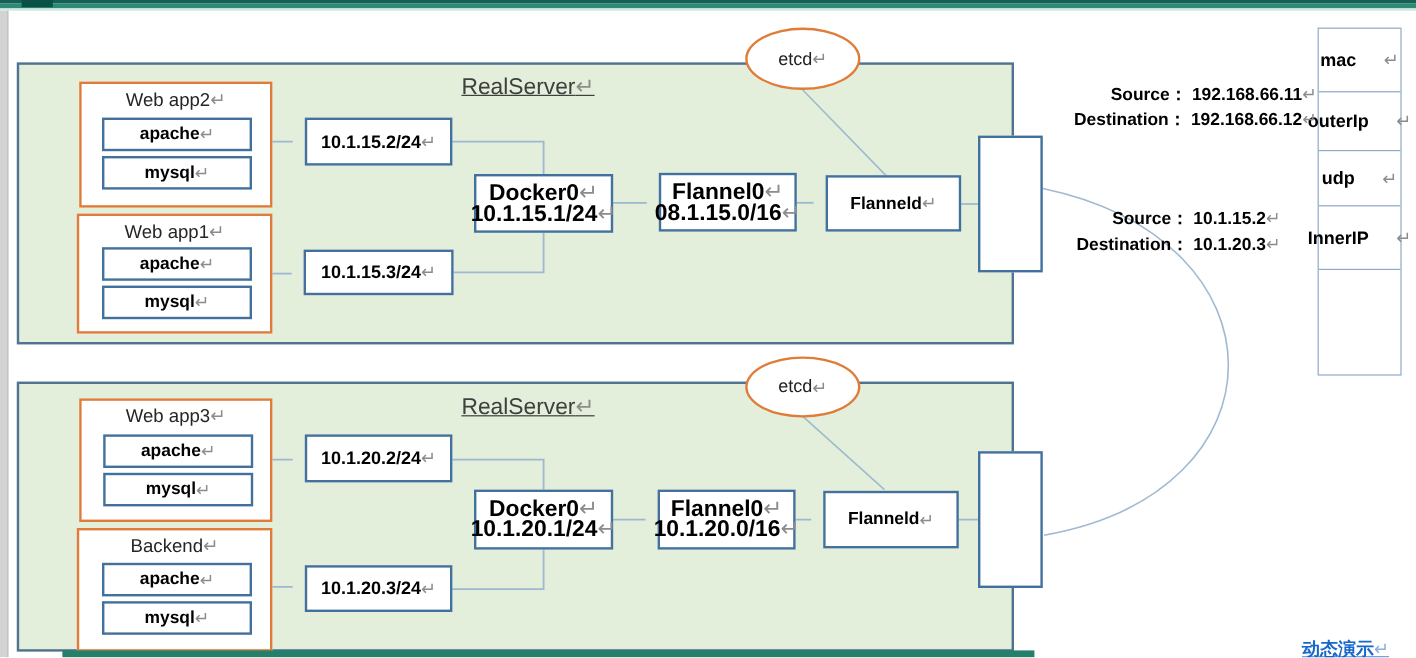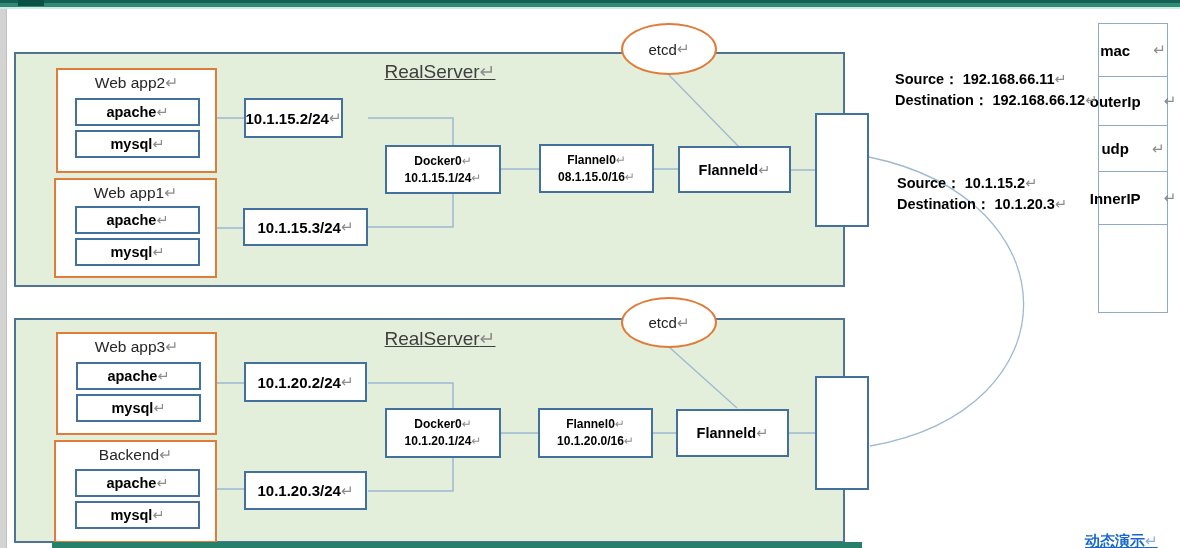--- a/index.html
+++ b/index.html
@@ -1,34 +1,34 @@
 <!DOCTYPE html>
 <html><head>
 <meta charset="utf-8">
 <style>
   html,body { margin:0; padding:0; background:#fff; font-family:"Liberation Sans",sans-serif; }
   .page { position:relative; width:1180px; height:548px; background:#ffffff; overflow:hidden; }
   .abs { position:absolute; box-sizing:border-box; }
   .green-box { background:#e3efda; border:2px solid #4f7391; z-index:1; }
   .lines-svg { left:0; top:0; z-index:2; }
-  .shape { z-index:3; }
+  .shape { z-index:3;margin-left:10px; }
   .white-box { background:#ffffff; border:2px solid #41719c; display:flex; align-items:center; justify-content:center; font-weight:bold; color:#000; text-align:center; }
   .white-box.sm { font-size:14.5px; }
   .white-box.ip { font-size:15px; }
-  .white-box.two-line { flex-direction:column; font-size:12px; line-height:17px; }
+  .white-box.two-line { flex-direction:column; font-size:19px; line-height:17px; }
   .orange-box { background:#ffffff; border:2px solid #e07c39; }
   .group-label { text-align:center; padding-top:4px; font-size:15.5px; color:#262626; }
   .server-title { font-size:19px; color:#3f3f3f; text-align:center; z-index:3;text-decoration:underline; }
   .etcd { background:#fff; border:2px solid #e07c39; border-radius:50%; display:flex; align-items:center; justify-content:center; font-size:15px; color:#222; z-index:4; }
   .tall-rect { background:#fff; border:2px solid #41719c; z-index:3; }
   .stack { border:1px solid #8fa9c9; background:#fff; z-index:3; }
   .stack .cell { border-bottom:1px solid #8fa9c9; display:flex; align-items:center; justify-content:center; font-weight:bold; font-size:15px; color:#000;gap:23px; }
   .stack .cell:last-child { border-bottom:none; }
   .pilcrow { color:#8c8c8c; font-weight:normal; }
-  .annot { z-index:5; font-weight:bold; font-size:14.5px; color:#000; line-height:21px; white-space:nowrap; }
+  .annot { z-index:5; font-weight:bold; font-size:14.5px; color:#000; line-height:21px; white-space:nowrap;text-align:right; }
   .annot .lbl { margin-right:4px; }
   .chrome { z-index:10; }
   .doc-link { z-index:6; color:#1667c9; font-weight:bold; font-size:15px; text-decoration:underline; white-space:nowrap; }
   .doc-link .pilcrow { color:#8ab0da; }
 </style>
 </head>
 <body>
 
 <div class="page">
 
@@ -76,21 +76,21 @@
     <div class="abs white-box sm" style="left:19px;top:26px;width:125px;height:28px;">
         <span>apache</span>
         <span class="pilcrow">↵</span>
       </div>
     <div class="abs white-box sm" style="left:19px;top:58px;width:125px;height:28px;">
         <span>mysql</span>
         <span class="pilcrow">↵</span>
       </div>
   </div>
 
-  <div class="abs white-box ip shape" style="left:244px;top:98px;width:99px;height:40px;">
+  <div class="abs white-box ip shape" style="left:244px;top:98px;width:123px;height:40px;">
       <span>10.1.15.2/24</span>
       <span class="pilcrow">↵</span>
     </div>
   <div class="abs white-box ip shape" style="left:243px;top:208px;width:125px;height:38px;">
       <span>10.1.15.3/24</span>
       <span class="pilcrow">↵</span>
     </div>
 
   <div class="abs white-box two-line shape" style="left:385px;top:145px;width:116px;height:49px;">
     <div><span>Docker0</span><span class="pilcrow">↵</span></div>

